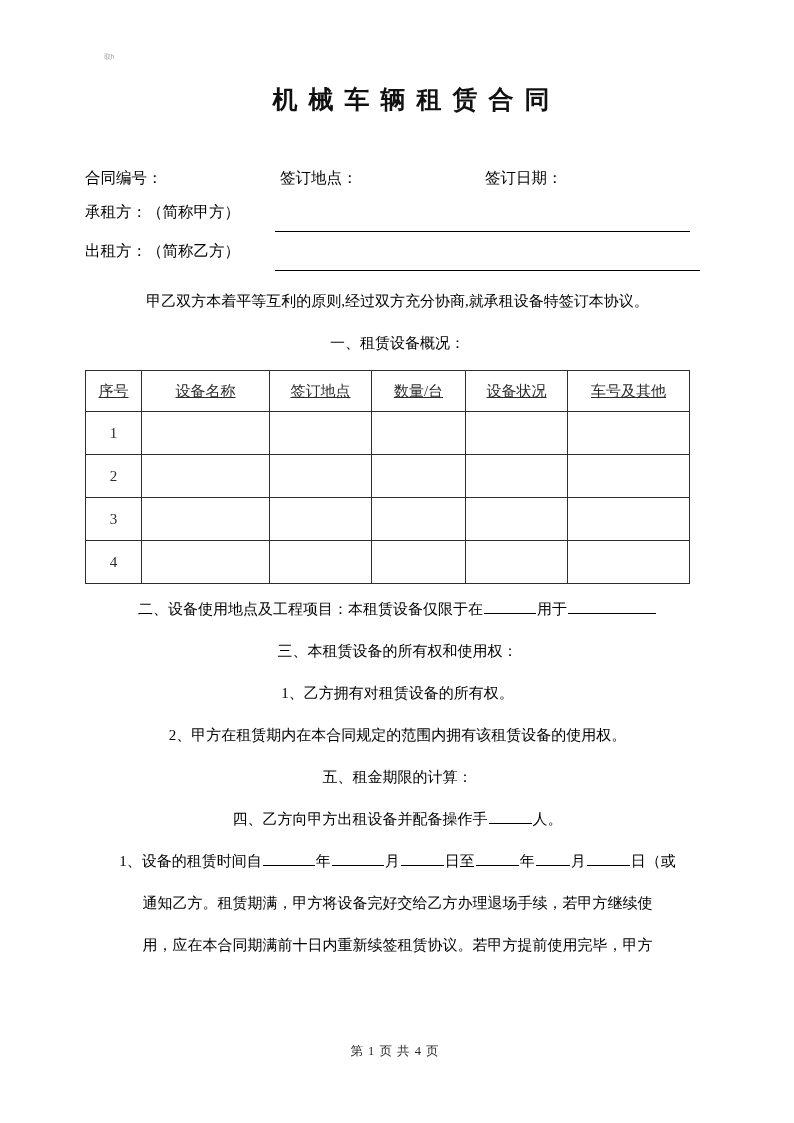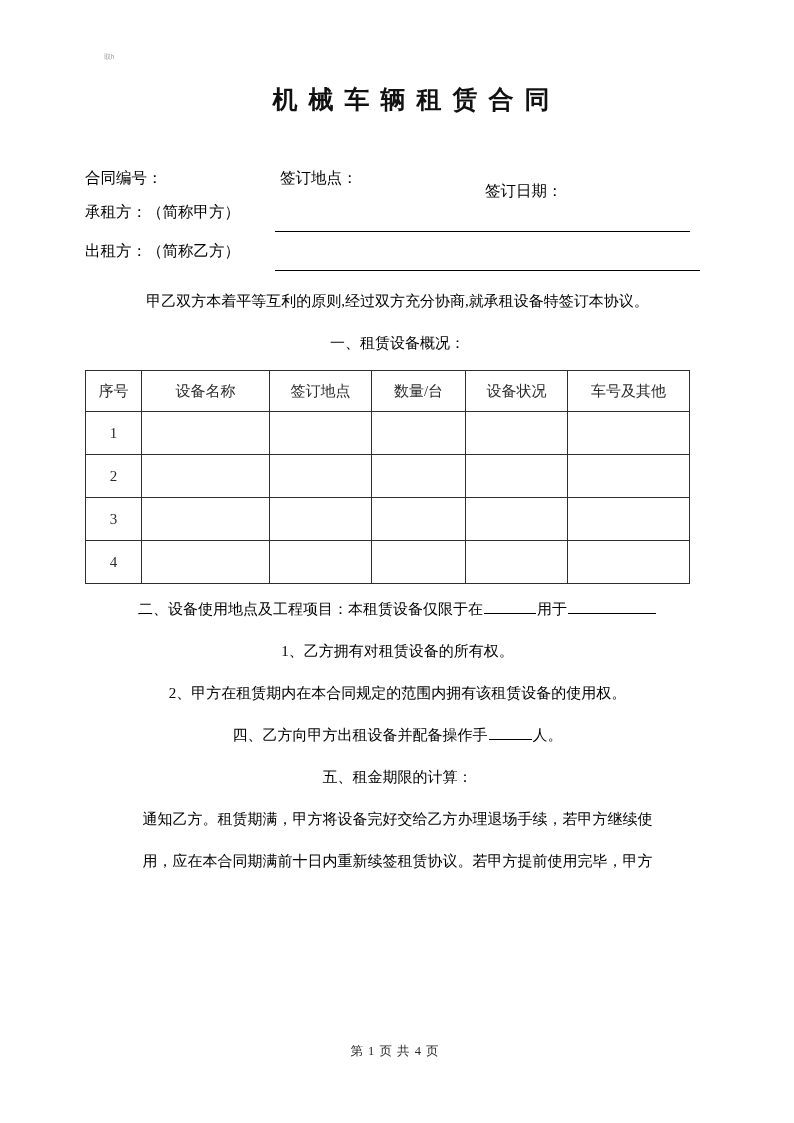--- a/index.html
+++ b/index.html
@@ -57,21 +57,21 @@
     width: 625px;
   }
 
   .meta-row {
     position: relative;
     height: 34px;
     font-size: 15.5px;
   }
   .meta-row .m1 { position: absolute; left: 0;   top: 0; }
   .meta-row .m2 { position: absolute; left: 195px; top: 0; }
-  .meta-row .m3 { position: absolute; left: 400px; top: 13px; }
+  .meta-row .m3 { position: absolute; left: 400px; top: 0; }
 
   .party-row {
     position: relative;
     height: 39px;
     font-size: 15.5px;
     white-space: nowrap;
   }
   .party-row .plabel { display: inline-block; }
   .party-row .pline {
     position: absolute;
@@ -111,21 +111,21 @@
   }
   .eq-table td {
     border: 1.3px solid #2e2e2e;
     height: 42px;
     text-align: center;
     vertical-align: middle;
     font-size: 15px;
     padding: 0;
     color: #2b2b2b;
   }
-  .eq-table .hdr td { height: 40px; }
+  .eq-table .hdr td { height: 40px; text-decoration: underline; }
   .eq-table col.c1 { width: 56px; }
   .eq-table col.c2 { width: 128px; }
   .eq-table col.c3 { width: 102px; }
   .eq-table col.c4 { width: 94px; }
   .eq-table col.c5 { width: 102px; }
   .eq-table col.c6 { width: 122px; }
 
   .table-block { margin: 0 0 4px 0; }
 
   
@@ -223,29 +223,33 @@
             <td></td>
           </tr>
         </tbody>
       </table>
     </div>
 
     <p class="para">
       <span>二、设备使用地点及工程项目：本租赁设备仅限于在</span><span class="blank b-md"></span><span>用于</span><span class="blank b-lg"></span>
     </p>
 
+    <p class="para">三、本租赁设备的所有权和使用权：</p>
     <p class="para">1、乙方拥有对租赁设备的所有权。</p>
     <p class="para">2、甲方在租赁期内在本合同规定的范围内拥有该租赁设备的使用权。</p>
+
+    <p class="para">五、租金期限的计算：</p>
 
     <p class="para">
       <span>四、乙方向甲方出租设备并配备操作手</span><span class="blank b-sm"></span><span>人。</span>
     </p>
 
-    <p class="para">五、租金期限的计算：</p>
-
+    <p class="para">
+      <span>1、设备的租赁时间自</span><span class="blank b-md"></span><span>年</span><span class="blank b-md"></span><span>月</span><span class="blank b-sm"></span><span>日至</span><span class="blank b-sm"></span><span>年</span><span class="blank b-xs"></span><span>月</span><span class="blank b-sm"></span><span>日（或</span>
+    </p>
     <p class="para">通知乙方。租赁期满，甲方将设备完好交给乙方办理退场手续，若甲方继续使</p>
     <p class="para">用，应在本合同期满前十日内重新续签租赁协议。若甲方提前使用完毕，甲方</p>
 
   </div>
 
   <div class="footer">第 1 页 共 4 页</div>
 
 </div>
 
 </body></html>

